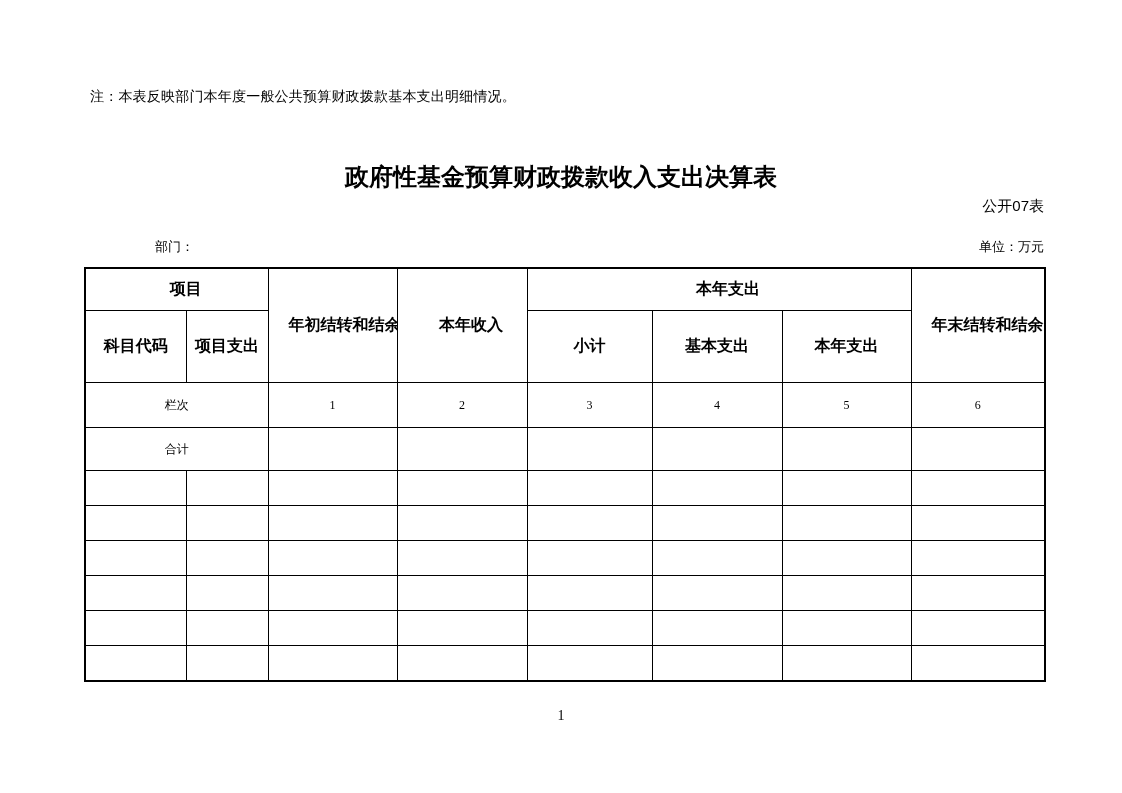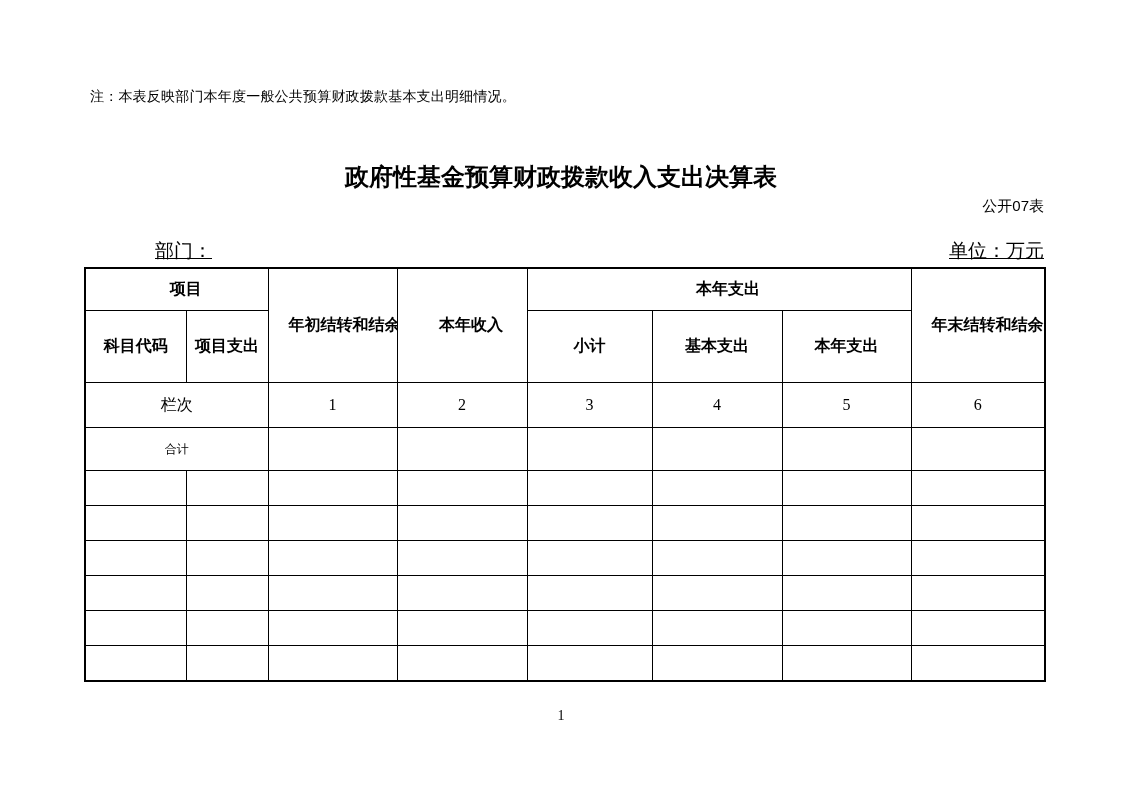--- a/index.html
+++ b/index.html
@@ -37,22 +37,21 @@
     font-size: 15px;
   }
   .meta-row {
     position: absolute;
     left: 84px;
     width: 960px;
     top: 238px;
     display: flex;
     justify-content: space-between;
     align-items: center;
-    font-size: 19px;
-    text-decoration: underline;
+    font-size: 13px;
   }
   .meta-row .dept { margin-left: 71px; }
   table.budget {
     position: absolute;
     left: 84px;
     top: 267px;
     width: 960px;
     border-collapse: collapse;
     table-layout: fixed;
     border: 2px solid #000;
@@ -62,21 +61,21 @@
     padding: 0 2px;
     text-align: center;
     vertical-align: middle;
     font-size: 16px;
     overflow: hidden;
     white-space: nowrap;
   }
   table.budget th { font-weight: 700; }
   tr.h1 td, tr.h1 th { height: 41px; padding-left: 20px; }
   tr.h2 td, tr.h2 th { height: 71px; }
-  tr.index-row td { height: 44px; font-size: 16px; }
+  tr.index-row td { height: 44px; font-size: 12px; }
   tr.total-row td { height: 42px; font-size: 12px; }
   tr.empty-row td { height: 34px; }
   td.num { font-family: "Liberation Serif", serif; font-size: 15px; }
   .page-number {
     position: absolute;
     left: 0;
     right: 0;
     top: 708px;
     text-align: center;
     font-family: "Liberation Serif", serif;

